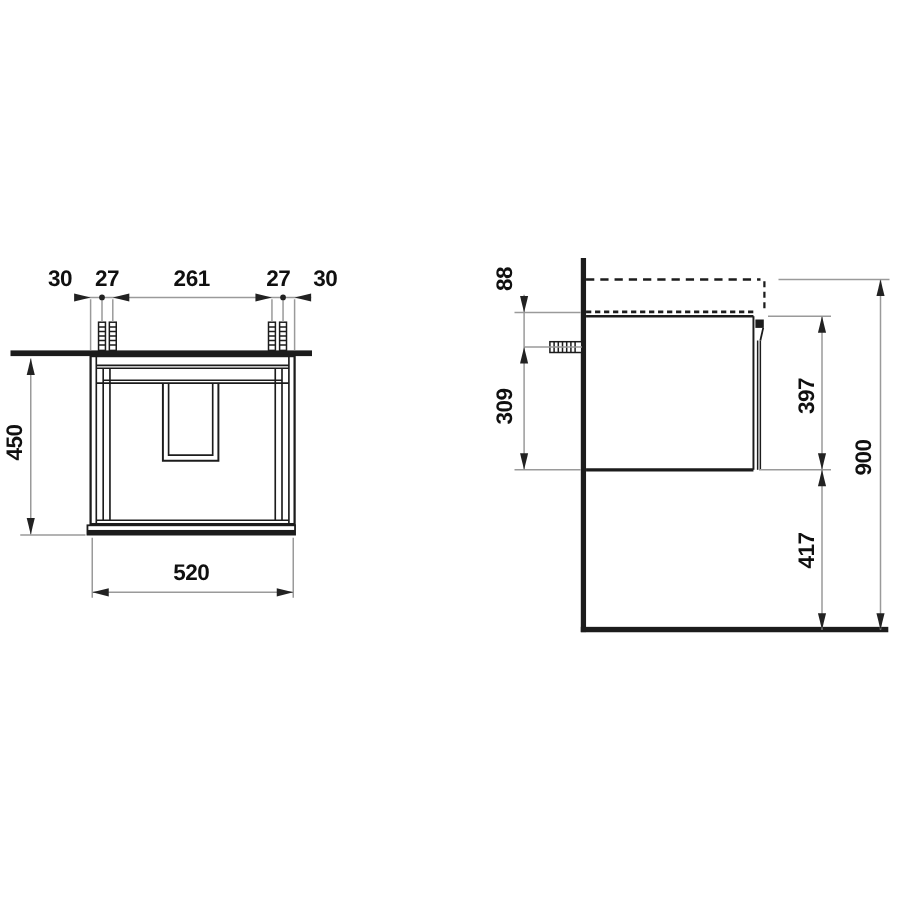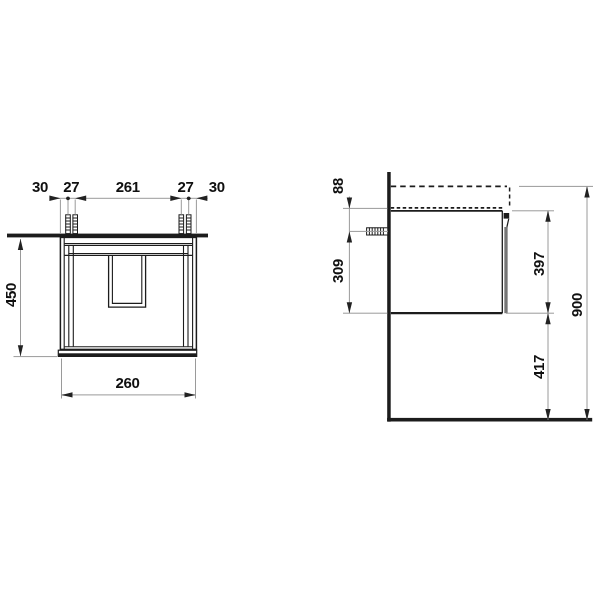--- a/index.html
+++ b/index.html
@@ -187,21 +187,21 @@
     </g>
   </svg>
 
   <div class="lbl" style="left:40px;top:186.3px">30</div>
   <div class="lbl" style="left:71.3px;top:186.3px">27</div>
   <div class="lbl" style="left:127.8px;top:186.3px">261</div>
   <div class="lbl" style="left:185.5px;top:186.3px">27</div>
   <div class="lbl" style="left:216.8px;top:186.3px">30</div>
 
   <div class="lbl rot" style="left:9.8px;top:295.4px">450</div>
-  <div class="lbl" style="left:127.5px;top:381.5px">260</div>
+  <div class="lbl" style="left:127.5px;top:381.5px">520</div>
 
   <div class="lbl rot" style="left:337.4px;top:186.3px">88</div>
   <div class="lbl rot" style="left:337.4px;top:270.5px">309</div>
   <div class="lbl rot" style="left:537.6px;top:263.5px">397</div>
   <div class="lbl rot" style="left:537.6px;top:366.5px">417</div>
   <div class="lbl rot" style="left:575.8px;top:305px">900</div>
 
 </div>
 
 </body></html>

